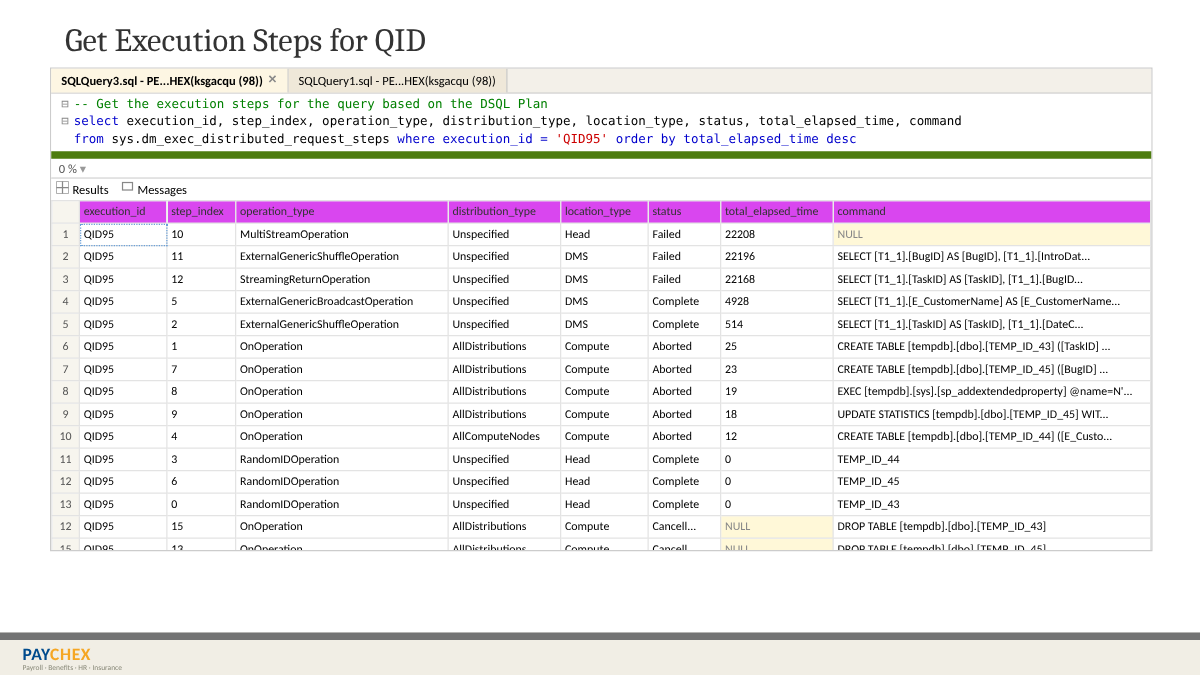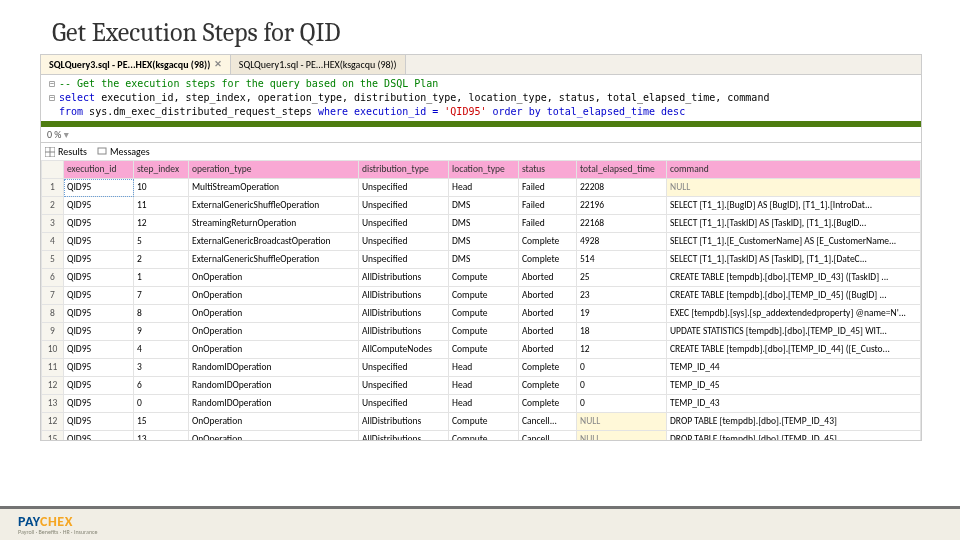--- a/index.html
+++ b/index.html
@@ -10,29 +10,29 @@
 .tab{padding:3px 8px;border-right:1px solid #ccc;background:#efe8d9;white-space:nowrap;display:flex;align-items:flex-start;gap:4px}
 .tab.active{background:#fdf6e3;font-weight:bold}
 .tab .x{color:#888;font-size:9px}
 .sql{padding:2px 4px;font-family:Consolas,monospace;font-size:10px;line-height:1.4;background:#fff;border-bottom:6px solid #4d7c0f;position:relative}
 .gutter{display:inline-block;width:14px;color:#888;text-align:center;vertical-align:top}
 .sql .c{color:#008000}
 .sql .k{color:#0000cc}
 .sql .s{color:#cc0000}
 .pct{padding:1px 6px;font-size:10px;color:#555;border-bottom:1px solid #ccc;background:#fff}
 .result-tabs{display:flex;padding:2px 4px;font-size:10px;gap:10px;background:#fff}
-.rt{display:flex;align-items:center;gap:3px}
+.rt{display:flex;align-items:flex-start;gap:3px}
 .rt svg{width:10px;height:10px}
 table{width:100%;border-collapse:collapse;font-size:9.5px;table-layout:fixed}
 th,td{border:1px solid #e3e3e3;padding:1px 3px;text-align:left;white-space:nowrap;overflow:hidden;text-overflow:ellipsis;height:17px;line-height:15px}
-th{background:#f9a8d4;font-weight:normal;color:#333}
+th{background:#d946ef;font-weight:normal;color:#333}
 th.rownum,td.rownum{background:#f7f5ee;width:22px;text-align:center;color:#555}
 .null{background:#fff8d8;color:#888}
 col.c0{width:22px}col.c1{width:70px}col.c2{width:55px}col.c3{width:170px}col.c4{width:90px}col.c5{width:70px}col.c6{width:58px}col.c7{width:90px}col.c8{width:auto}
-.footer{position:absolute;left:0;right:0;bottom:0;height:34px;background:#f1eee5;border-top:3px solid #737373;display:flex;align-items:center;padding:0 18px}
+.footer{position:absolute;left:0;right:0;bottom:0;height:34px;background:#f1eee5;border-top:6px solid #737373;display:flex;align-items:center;padding:0 18px}
 .logo{font-weight:bold;font-size:14px;letter-spacing:0.5px}
 .logo .p1{color:#004b8d}.logo .p2{color:#f5a623}
 .tag{font-size:6px;color:#8a8a7a;margin-top:-2px}
 .table-wrap{max-height:280px;overflow:hidden}
 .first-cell{outline:1px dotted #6aa0d8;outline-offset:-1px}
 </style>
 </head>
 <body>
 
 <div class="title">Get Execution Steps for QID</div>

